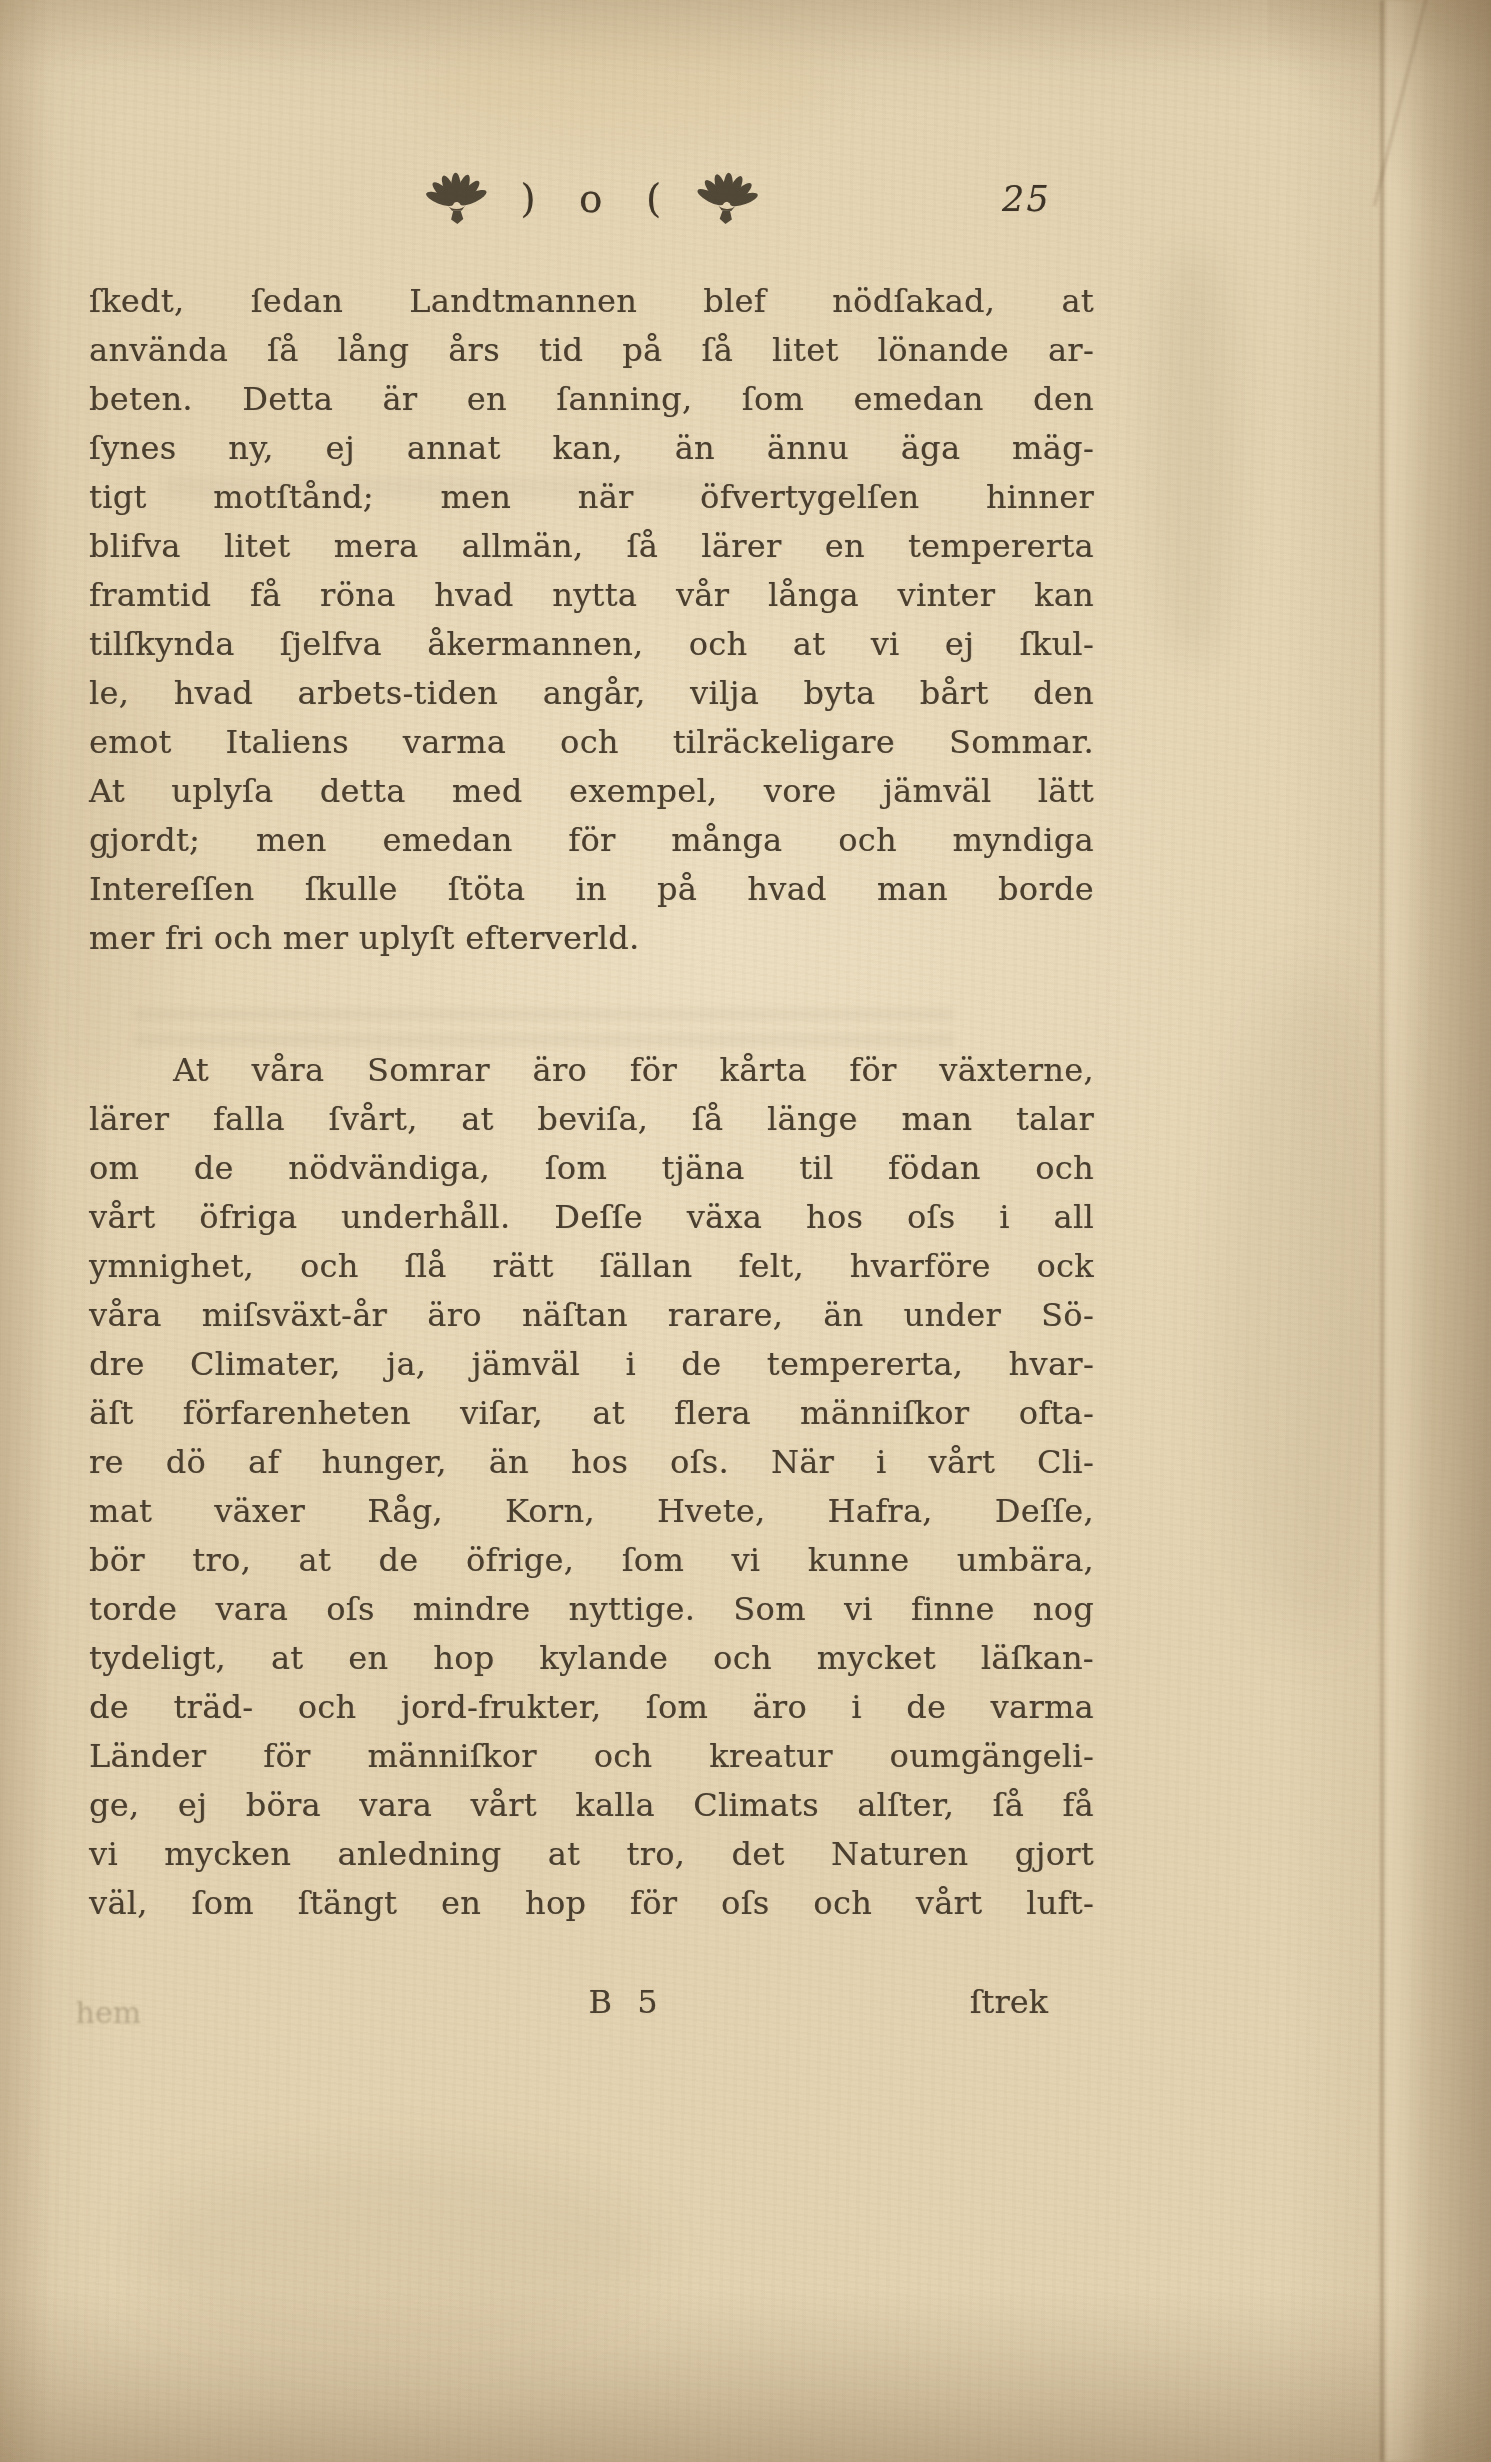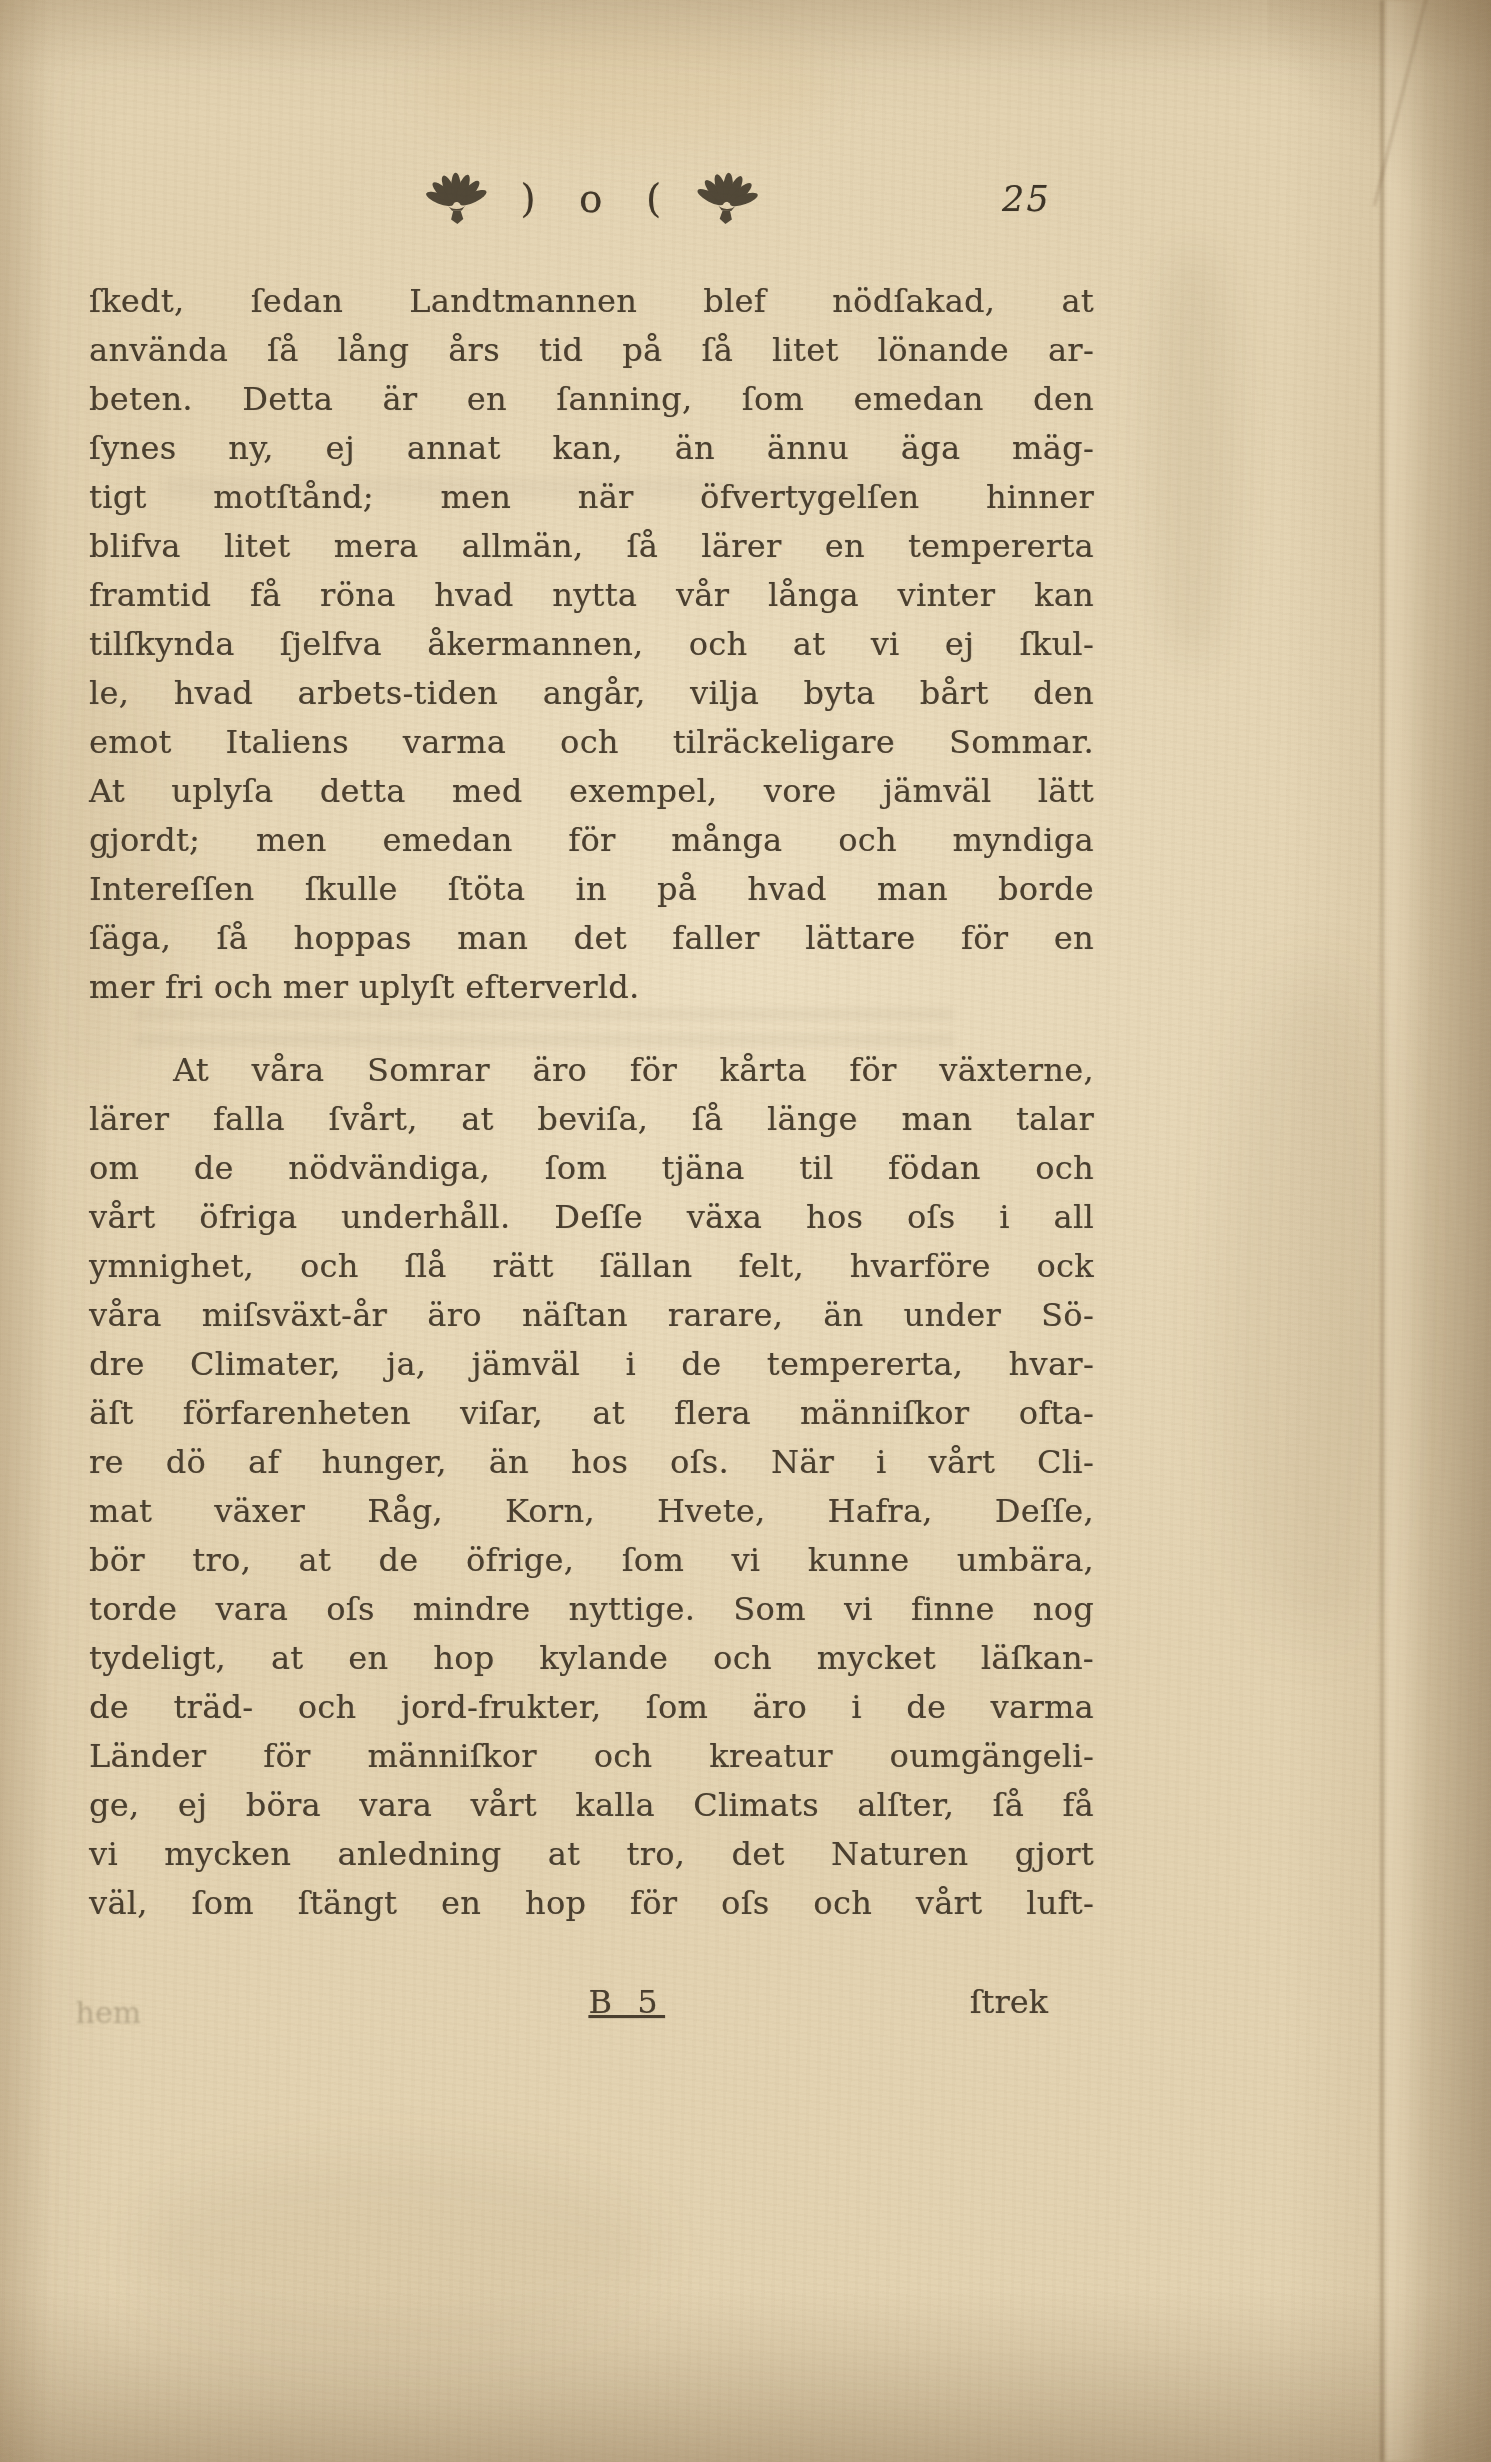--- a/index.html
+++ b/index.html
@@ -57,21 +57,21 @@
   .para2{top:1046px;}
   .line{height:49px;line-height:49px;font-size:32px;white-space:nowrap;
     text-align:justify;text-align-last:justify;letter-spacing:0.3px;
     color:#4a3f2f;text-shadow:0.3px 0.3px 0.7px rgba(74,63,47,0.42);}
   .line.no-just{text-align-last:left;}
   .line.indent{text-indent:84px;}
   
   .footer{position:absolute;left:89px;top:1978px;width:1005px;height:52px;
     font-size:32px;line-height:49px;color:#4a3f2f;}
   .signature{position:absolute;left:50%;transform:translateX(-4%);letter-spacing:7.5px;
-    text-shadow:0.3px 0.3px 0.7px rgba(74,63,47,0.42);text-decoration:underline;}
+    text-shadow:0.3px 0.3px 0.7px rgba(74,63,47,0.42);}
   .catchword{position:absolute;right:46px;text-shadow:0.3px 0.3px 0.7px rgba(74,63,47,0.42);}
   .bleed-word{position:absolute;left:-13.4px;top:10.4px;font-size:30px;color:rgba(85,72,50,0.30);
     filter:blur(1.1px);}
 </style>
 </head>
 <body>
 
 <div class="page">
 
   <div class="stain s1"></div>
@@ -126,21 +126,20 @@
       <div class="line">ſynes ny, ej annat kan, än ännu äga mäg-</div>
       <div class="line">tigt motſtånd; men när öfvertygelſen hinner</div>
       <div class="line">blifva litet mera allmän, ſå lärer en tempererta</div>
       <div class="line">framtid få röna hvad nytta vår långa vinter kan</div>
       <div class="line">tilſkynda ſjelfva åkermannen, och at vi ej ſkul-</div>
       <div class="line">le, hvad arbets-tiden angår, vilja byta bårt den</div>
       <div class="line">emot Italiens varma och tilräckeligare Sommar.</div>
       <div class="line">At uplyſa detta med exempel, vore jämväl lätt</div>
       <div class="line">gjordt; men emedan för många och myndiga</div>
       <div class="line">Intereſſen ſkulle ſtöta in på hvad man borde</div>
-      <div class="line">ſäga, ſå hoppas man det faller lättare för en</div>
       <div class="line no-just">mer fri och mer uplyſt efterverld.</div>
   </div>
 
   <div class="textblock para2">
     <div class="line indent">At våra Somrar äro för kårta för växterne,</div>
       <div class="line">lärer falla ſvårt, at beviſa, ſå länge man talar</div>
       <div class="line">om de nödvändiga, ſom tjäna til födan och</div>
       <div class="line">vårt öfriga underhåll.   Deſſe växa hos oſs i all</div>
       <div class="line">ymnighet, och ſlå rätt ſällan felt, hvarföre ock</div>
       <div class="line">våra miſsväxt-år äro näſtan rarare, än under Sö-</div>

